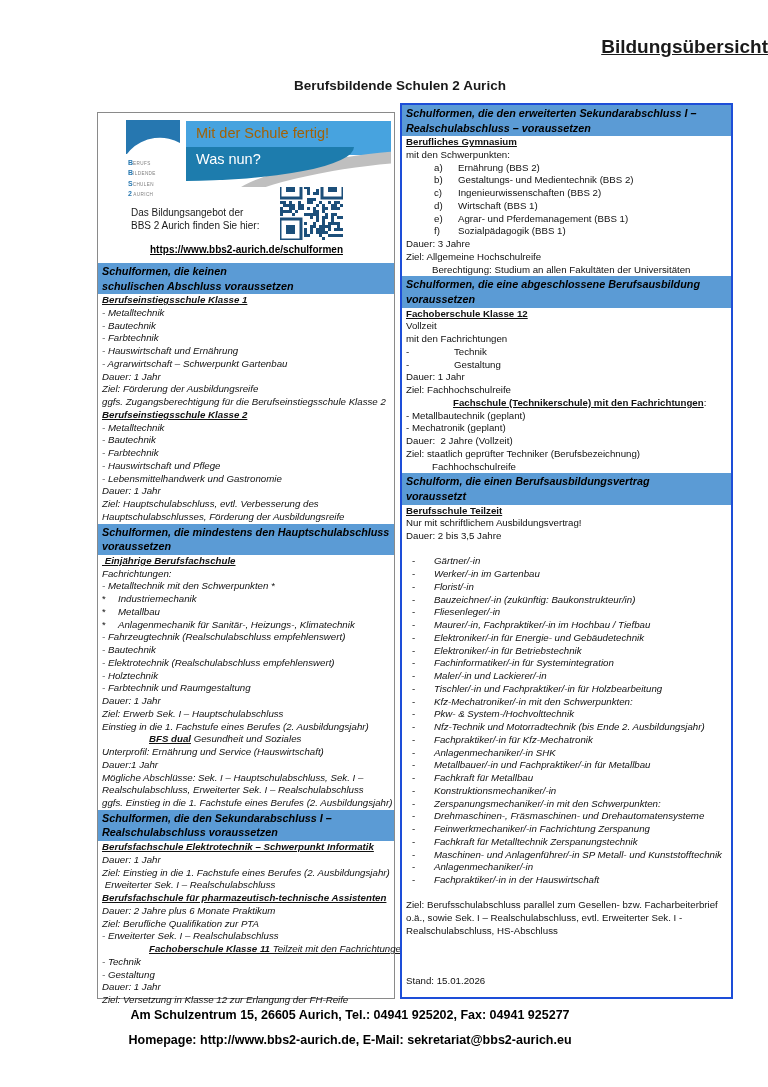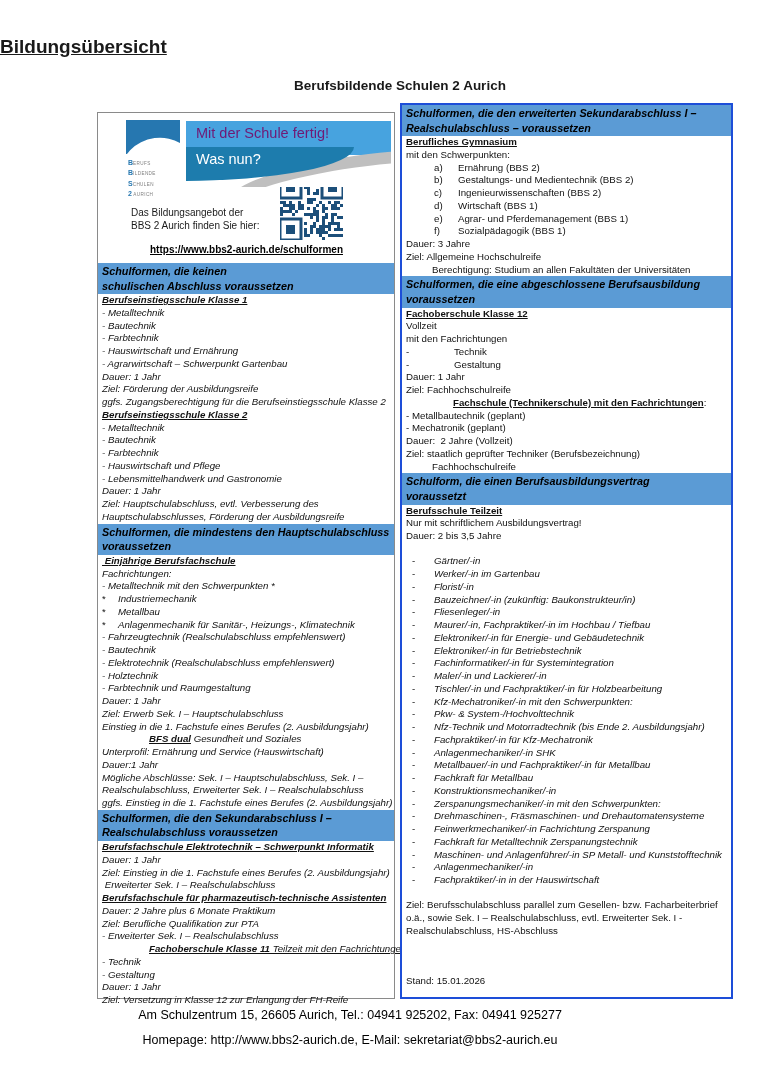--- a/index.html
+++ b/index.html
@@ -1,18 +1,18 @@
 <!DOCTYPE html>
 <html lang="de"><head>
 <meta charset="utf-8">
 <style>
   html,body{margin:0;padding:0;background:#ffffff;}
   body{width:768px;height:1087px;position:relative;font-family:"Liberation Sans",sans-serif;color:#1a1a1a;overflow:hidden;}
 
-  .page-title{position:absolute;top:36px;left:0;width:768px;text-align:left;
+  .page-title{position:absolute;top:36px;left:0;width:768px;text-align:right;
     font-size:19px;font-weight:bold;text-decoration:underline;margin:0;}
   .page-subtitle{position:absolute;top:62px;left:0;width:768px;text-align:center;
     font-size:13.5px;font-weight:bold;margin:16px;}
 
   .box{position:absolute;background:#fff;}
   .box-left{left:97px;top:112px;width:296px;height:885px;border:1px solid #8a8a8a;}
   .box-right{left:400px;top:103px;width:329px;height:892px;border:2px solid #1d4ed8;}
 
   
   .logo-block{position:relative;width:100%;height:150px;}
@@ -24,21 +24,21 @@
   .logo-lines .rest{color:#7f7f7f;font-size:4.6px;text-transform:uppercase;letter-spacing:.4px;}
 
   .banner{position:absolute;left:88px;top:8px;right:3px;height:66px;overflow:hidden;}
   .band1{position:absolute;top:0;left:0;right:0;height:34px;background:#47a3df;z-index:1;}
   .swoosh-grey{position:absolute;top:36px;left:22%;width:115%;height:44px;background:#bfbfbf;
     border-radius:50%;transform:rotate(-9deg);z-index:2;}
   .swoosh-white{position:absolute;top:48px;left:16%;width:125%;height:50px;background:#ffffff;
     border-radius:50%;transform:rotate(-9deg);z-index:3;}
   .band2{position:absolute;top:26px;left:-6px;width:85%;height:34px;background:#1d7cad;
     border-radius:0 0 100% 0 / 0 0 100% 0;z-index:4;}
-  .banner-t1{position:absolute;top:4px;left:10px;z-index:5;color:#701a75;font-size:14.5px;}
+  .banner-t1{position:absolute;top:4px;left:10px;z-index:5;color:#a16207;font-size:14.5px;}
   .banner-t2{position:absolute;top:30px;left:10px;z-index:5;color:#fff;font-size:14.5px;}
 
   .logo-info{position:absolute;left:33px;top:93px;font-size:10px;line-height:13px;white-space:pre-line;}
   .qr{position:absolute;left:182px;top:64px;width:63px;height:63px;}
   .logo-link{position:absolute;left:33px;top:131px;font-size:10px;font-weight:bold;
     color:#000;text-decoration:underline;padding-left:19px;}
 
   
   .sec-h{background:#5b9bd5;color:#000;font-weight:bold;font-style:italic;
     font-size:10.8px;line-height:14.6px;padding:1px 4px;white-space:pre-line;}
@@ -56,21 +56,21 @@
   .ltr .label{flex:none;width:24px;margin-left:28px;}
   .st{display:flex;font-style:italic;}
   .st .marker{flex:none;width:16px;font-style:normal;}
   .tab{display:flex;}
   .tab .marker{flex:none;width:48px;}
   .li{display:flex;font-style:italic;}
   .li .marker{flex:none;width:22px;padding-left:6px;font-style:normal;}
   .li .txt{white-space:pre-wrap;}
 
   .footer{position:absolute;left:0;top:1003px;width:700px;text-align:center;
-    font-size:12.5px;line-height:25px;color:#000;}
+    font-size:12.5px;line-height:25px;color:#000;font-weight:bold;}
 </style>
 </head>
 <body>
 
 <h1 class="page-title">Bildungsübersicht</h1>
 <h2 class="page-subtitle">Berufsbildende Schulen 2 Aurich</h2>
 
 <div class="box box-left">
   <div class="logo-block">
     <div class="logo-mark"></div>

